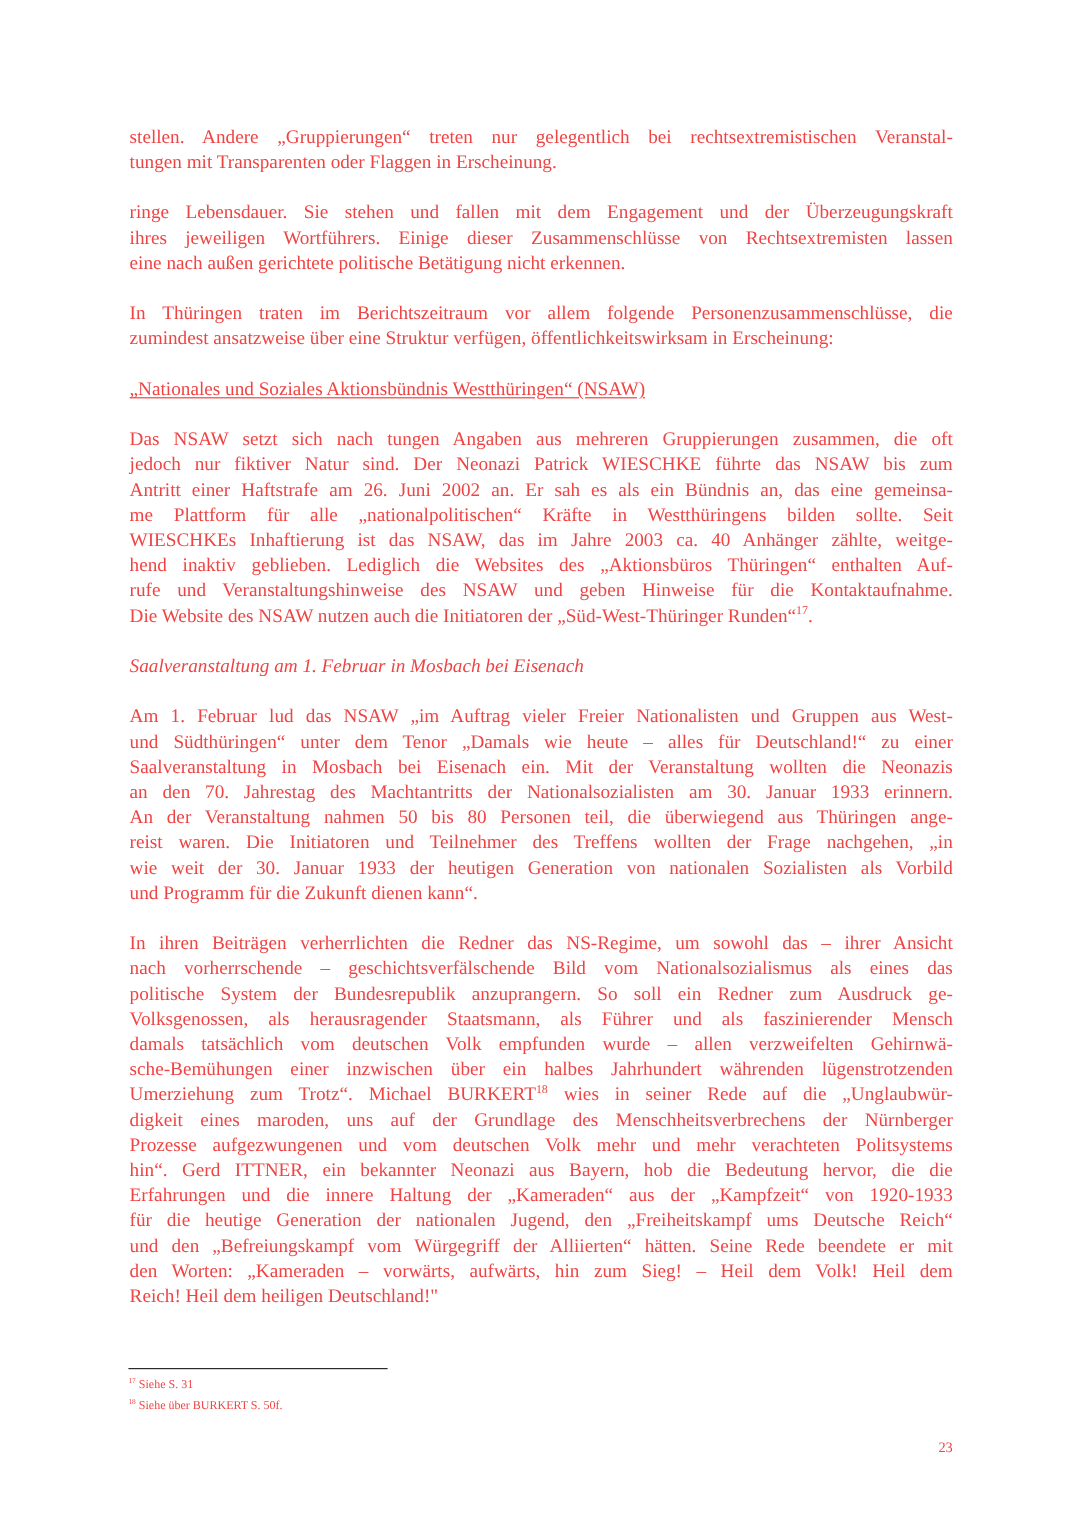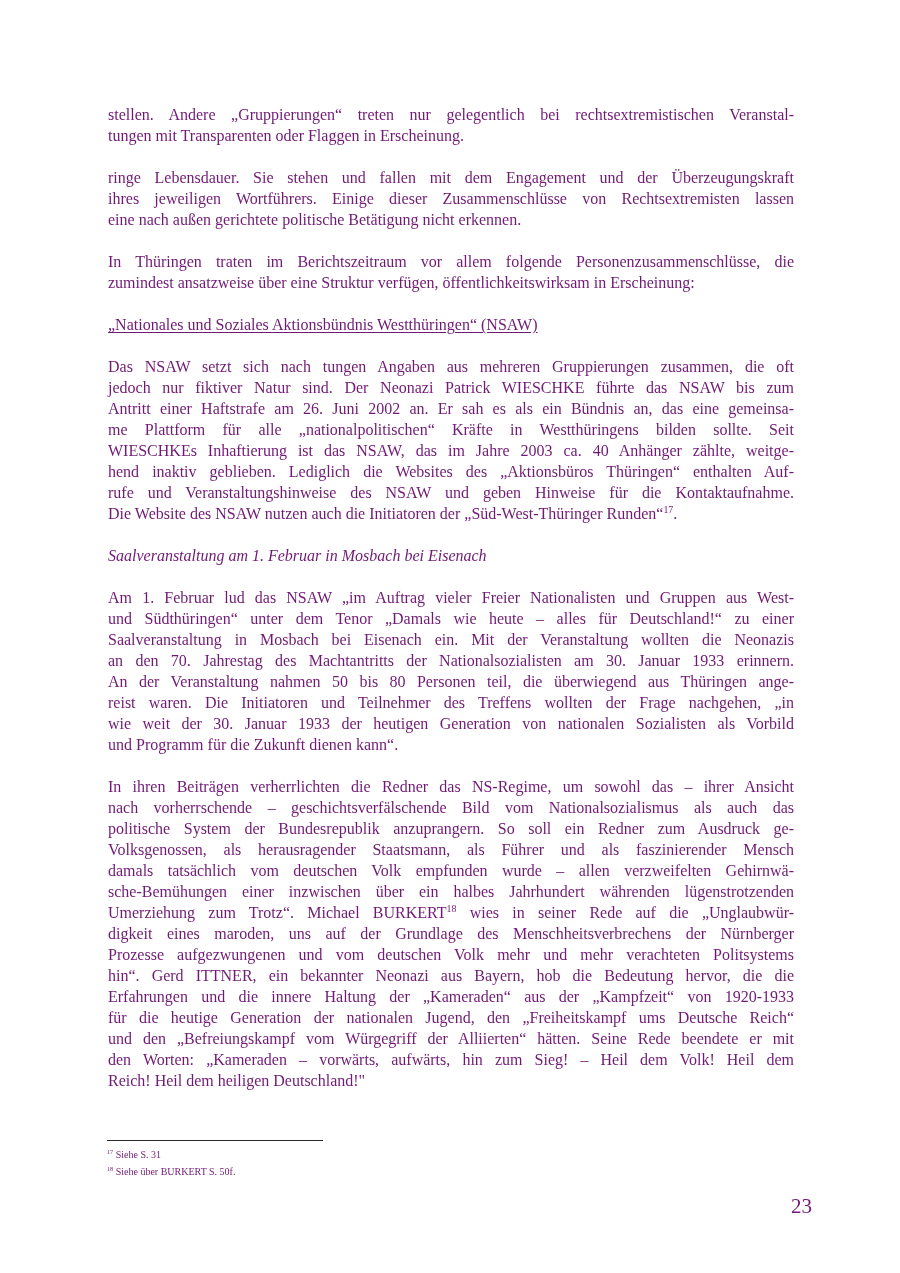--- a/index.html
+++ b/index.html
@@ -5,21 +5,21 @@
   html, body {
     margin: 0;
     padding: 0;
     background: #ffffff;
   }
   .page {
     position: relative;
     width: 900px;
     height: 1273px;
     background: #ffffff;
-    color: #701a75;
+    color: #ef4444;
     font-family: "Liberation Serif", "DejaVu Serif", serif;
     overflow: hidden;
   }
   .content {
     position: absolute;
     left: 108px;
     top: 104px;
     width: 686px;
     font-size: 16px;
     line-height: 21px;
@@ -61,22 +61,22 @@
     height: 0;
     border-top: 1.6px solid #2a2a2a;
     margin-bottom: 5px;
   }
   .fn-line {
     text-align: left;
   }
   .page-number {
     position: absolute;
     top: 1196px;
-    right: 88px;
-    font-size: 21px;
+    right: 106px;
+    font-size: 12px;
     line-height: 20px;
   }
 </style>
 </head>
 <body>
 
 <div class="page">
   <div class="content">
       <div class="block paragraph">
         <div class="line">stellen. Andere „Gruppierungen“ treten nur gelegentlich bei rechtsextremistischen Veranstal-</div>
@@ -112,21 +112,21 @@
         <div class="line">und Südthüringen“ unter dem Tenor „Damals wie heute – alles für Deutschland!“ zu einer</div>
         <div class="line">Saalveranstaltung in Mosbach bei Eisenach ein. Mit der Veranstaltung wollten die Neonazis</div>
         <div class="line">an den 70. Jahrestag des Machtantritts der Nationalsozialisten am 30. Januar 1933 erinnern.</div>
         <div class="line">An der Veranstaltung nahmen 50 bis 80 Personen teil, die überwiegend aus Thüringen ange-</div>
         <div class="line">reist waren. Die Initiatoren und Teilnehmer des Treffens wollten der Frage nachgehen, „in</div>
         <div class="line">wie weit der 30. Januar 1933 der heutigen Generation von nationalen Sozialisten als Vorbild</div>
         <div class="line last">und Programm für die Zukunft dienen kann“.</div>
       </div>
       <div class="block paragraph">
         <div class="line">In ihren Beiträgen verherrlichten die Redner das NS-Regime, um sowohl das – ihrer Ansicht</div>
-        <div class="line">nach vorherrschende – geschichtsverfälschende Bild vom Nationalsozialismus als auch das</div>
+        <div class="line">nach vorherrschende – geschichtsverfälschende Bild vom Nationalsozialismus als eines das</div>
         <div class="line">politische System der Bundesrepublik anzuprangern. So soll ein Redner zum Ausdruck ge-</div>
         <div class="line">Volksgenossen, als herausragender Staatsmann, als Führer und als faszinierender Mensch</div>
         <div class="line">damals tatsächlich vom deutschen Volk empfunden wurde – allen verzweifelten Gehirnwä-</div>
         <div class="line">sche-Bemühungen einer inzwischen über ein halbes Jahrhundert währenden lügenstrotzenden</div>
         <div class="line">Umerziehung zum Trotz“. Michael BURKERT<sup>18</sup> wies in seiner Rede auf die „Unglaubwür-</div>
         <div class="line">digkeit eines maroden, uns auf der Grundlage des Menschheitsverbrechens der Nürnberger</div>
         <div class="line">Prozesse aufgezwungenen und vom deutschen Volk mehr und mehr verachteten Politsystems</div>
         <div class="line">hin“. Gerd ITTNER, ein bekannter Neonazi aus Bayern, hob die Bedeutung hervor, die die</div>
         <div class="line">Erfahrungen und die innere Haltung der „Kameraden“ aus der „Kampfzeit“ von 1920-1933</div>
         <div class="line">für die heutige Generation der nationalen Jugend, den „Freiheitskampf ums Deutsche Reich“</div>

